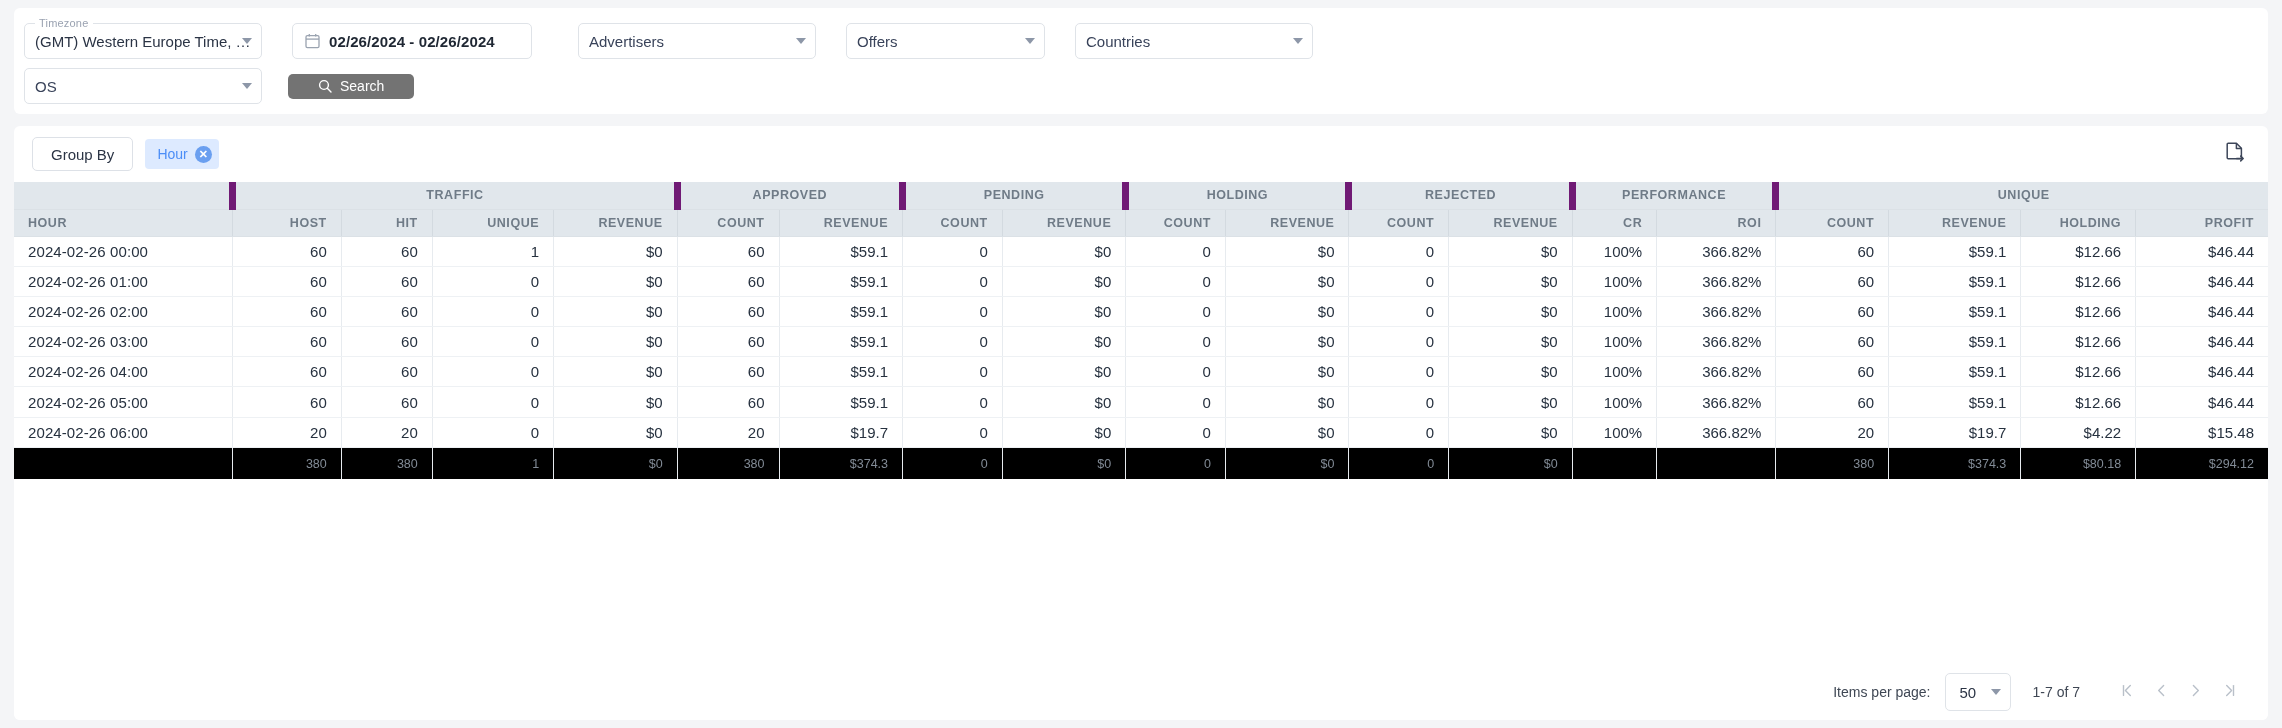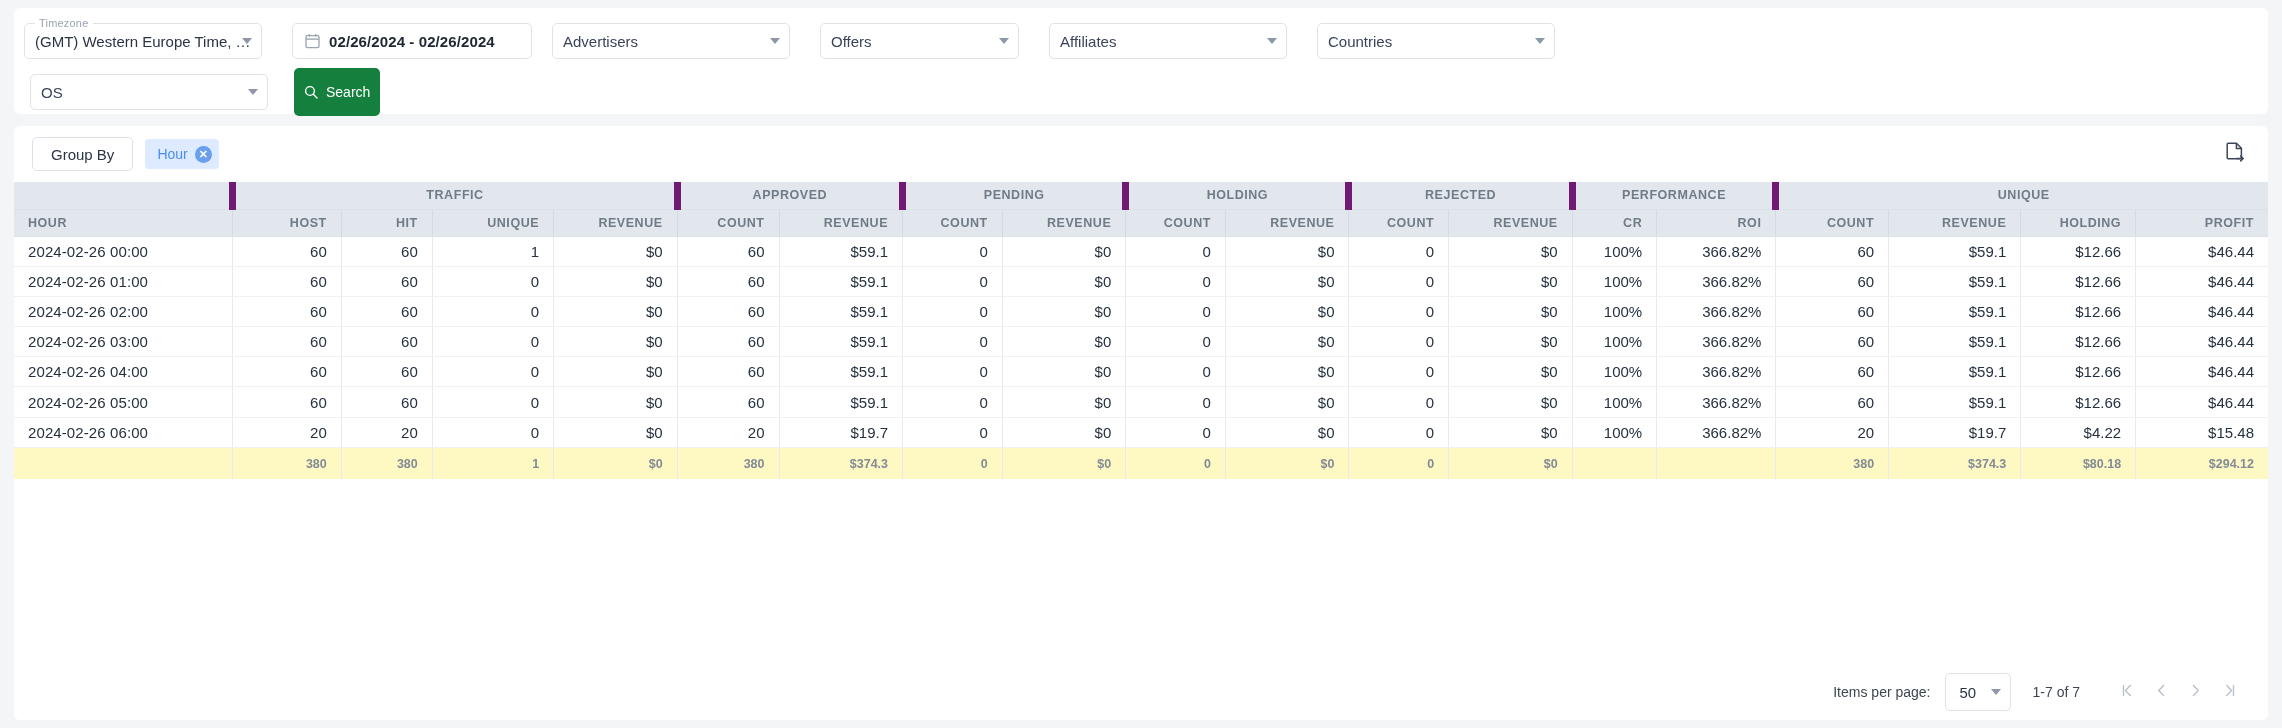--- a/index.html
+++ b/index.html
@@ -12,21 +12,21 @@
   }
   .page { width: 2282px; height: 728px; position: relative; overflow: hidden; background:#f4f5f7; }
 
   
   .filter-panel {
     position: absolute; left: 14px; top: 8px; width: 2254px; height: 106px;
     background: #ffffff; border-radius: 6px;
   }
   .filter-row { position: absolute; display: flex; align-items: center; }
   .row1 { left: 10px; top: 15px; }
-  .row2 { left: 16px; top: 60px; }
+  .row2 { left: 10px; top: 60px; }
 
   .field {
     position: relative; height: 36px; background: #fff;
     border: 1px solid #dfe3e8; border-radius: 5px;
     display: flex; align-items: center; padding: 0 10px;
   }
   .field .fv {
     font-size: 15px; color: #2b3445; white-space: nowrap;
     overflow: hidden; text-overflow: ellipsis;
   }
@@ -35,32 +35,32 @@
     position: absolute; right: 9px; top: 50%; transform: translateY(-50%);
     width: 0; height: 0; border-left: 5px solid transparent;
     border-right: 5px solid transparent; border-top: 6px solid #8d97a8;
   }
   .float-label {
     position: absolute; left: 10px; top: -7px; background: #fff;
     padding: 0 4px; font-size: 11px; color: #9aa2b1; letter-spacing: .2px;
   }
 
   .f-tz     { width: 238px; margin-right: 30px; }
-  .f-date   { width: 240px; margin-right: 20px; padding-left: 12px; }
+  .f-date   { width: 240px; margin-right: 46px; padding-left: 12px; }
   .f-adv    { width: 238px; margin-right: 30px; }
   .f-off    { width: 199px; margin-right: 30px; }
   .f-aff    { width: 238px; margin-right: 30px; }
   .f-cty    { width: 238px; }
   .f-os     { width: 238px; margin-right: 26px; }
 
   .cal-icon { margin-right: 9px; display:flex; align-items:center; }
   .date-txt { font-size: 15px; color: #1f2733; font-weight: 600; letter-spacing: .1px; white-space: nowrap;}
 
   .search-btn {
-    height: 48px; padding: 0 10px; background: #15803d; color: #fff;
+    height: 25px; padding: 0 30px; background: #737373; color: #fff;
     border: none; border-radius: 5px; font-size: 14px; font-family: inherit;
     display: flex; align-items: center; cursor: pointer; font-weight: 500;
   }
   .search-btn .s-ico { margin-right: 8px; display:flex; align-items:center; }
 
   
   .card {
     position: absolute; left: 14px; top: 126px; width: 2254px; height: 594px;
     background: #ffffff; border-radius: 6px; overflow: hidden;
   }
@@ -111,21 +111,21 @@
   thead tr.sub th.first { text-align: left; }
 
   tbody tr.drow td {
     height: 30.2px; font-size: 15px; color: #26313f;
     border-bottom: 1px solid #eef1f4; background: #fff;
   }
   tbody tr.drow td.first { text-align: left; letter-spacing: .1px; }
 
   tbody tr.totrow td {
     height: 32px; font-size: 12.5px; color: #828b96;
-    background: #fef9c3; border-bottom: none; font-weight: bold;
+    background: #000000; border-bottom: none;
   }
 
   
   .paginator {
     position: absolute; right: 0; bottom: 0; height: 56px; width: 100%;
     display: flex; align-items: center; justify-content: flex-end;
     padding-right: 22px; background: #fff;
   }
   .ipp-label { font-size: 14px; color: #3f4754; margin-right: 14px; }
   .ipp-select {
@@ -170,24 +170,20 @@
       <div class="field f-adv">
         <span class="ph">Advertisers</span>
         <span class="caret"></span>
       </div>
 
       <div class="field f-off">
         <span class="ph">Offers</span>
         <span class="caret"></span>
       </div>
 
-      <div class="field f-aff">
-        <span class="ph">Affiliates</span>
-        <span class="caret"></span>
-      </div>
 
       <div class="field f-cty">
         <span class="ph">Countries</span>
         <span class="caret"></span>
       </div>
     </div>
 
     <div class="filter-row row2">
       <div class="field f-os">
         <span class="ph">OS</span>

